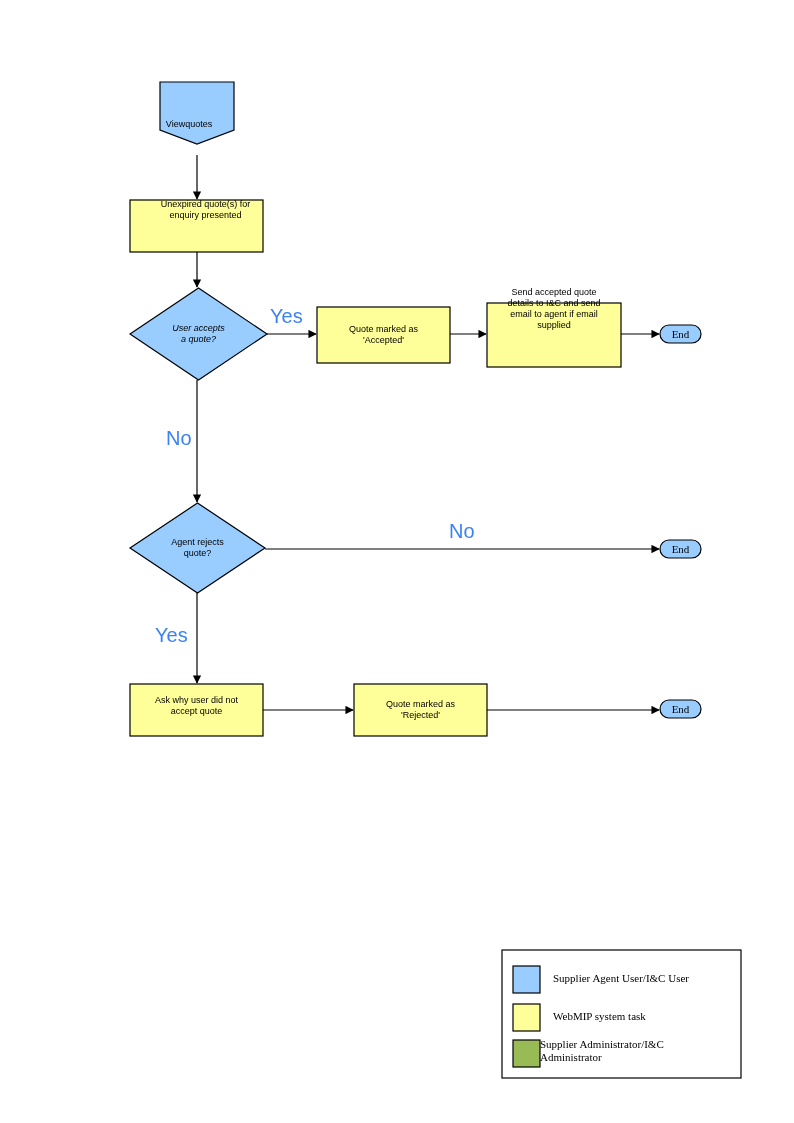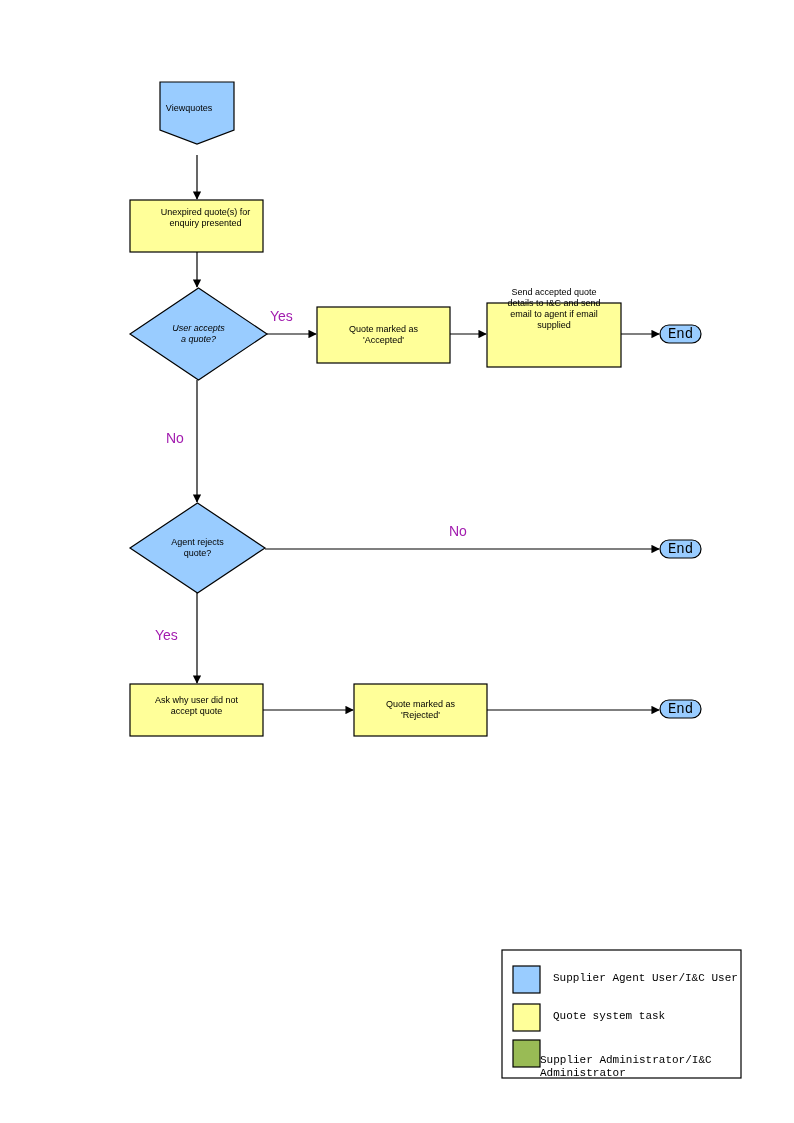--- a/index.html
+++ b/index.html
@@ -29,40 +29,40 @@
     font-family: "Liberation Sans", sans-serif;
     font-size: 9px;
     line-height: 11px;
     color: #000000;
     pointer-events: none;
     white-space: pre-line;
   }
   .edge-label {
     position: absolute;
     font-family: "Liberation Sans", sans-serif;
-    font-size: 14px;
+    font-size: 20px;
     line-height: 21px;
-    color: #a21caf;
+    color: #3b82f6;
     white-space: nowrap;
   }
   .legend-label {
     position: absolute;
-    font-family: Liberation Mono, monospace;
+    font-family: Liberation Serif, serif;
     font-size: 11px;
     line-height: 13px;
     color: #000000;
     white-space: pre-line;
   }
   .end-label {
     position: absolute;
     display: flex;
     align-items: center;
     justify-content: center;
-    font-family: Liberation Mono, monospace;
-    font-size: 14px;
+    font-family: Liberation Serif, serif;
+    font-size: 11px;
     color: #000000;
     pointer-events: none;
   }
 </style>
 </head>
 <body>
 
 <svg id="canvas" viewBox="0 0 794 1123" xmlns="http://www.w3.org/2000/svg">
   <defs>
     <marker id="arrow" viewBox="0 0 10 10" refX="9" refY="5" markerWidth="7" markerHeight="7" orient="auto-start-reverse">
@@ -104,23 +104,23 @@
   <rect x="354" y="684" width="133" height="52" fill="#FFFF99" stroke="#000000" stroke-width="1.2"></rect>
 
   <rect x="660" y="700" width="41" height="18" rx="9" ry="9" fill="#99CCFF" stroke="#000000" stroke-width="1.2"></rect>
 
   <rect x="502" y="950" width="239" height="128" fill="#FFFFFF" stroke="#000000" stroke-width="1.2"></rect>
   <rect x="513" y="966" width="27" height="27" fill="#99CCFF" stroke="#000000" stroke-width="1.2"></rect>
   <rect x="513" y="1004" width="27" height="27" fill="#FFFF99" stroke="#000000" stroke-width="1.2"></rect>
   <rect x="513" y="1040" width="27" height="27" fill="#99BB55" stroke="#000000" stroke-width="1.2"></rect>
 </svg>
 
-<div class="node-label" style="left:160px; top:82px; width:58px; height:52px;">Viewquotes</div>
+<div class="node-label" style="left:160px; top:98px; width:58px; height:52px;">Viewquotes</div>
 
-<div class="node-label" style="left:130px; top:192px; width:151px; height:52px;">Unexpired quote(s) for
+<div class="node-label" style="left:130px; top:184px; width:151px; height:52px;">Unexpired quote(s) for
 enquiry presented</div>
 
 <div class="node-label" style="left:130px; top:288px; width:137px; height:92px;font-style:italic;">User accepts
 a quote?</div>
 
 <div class="node-label" style="left:317px; top:307px; width:133px; height:56px;">Quote  marked as
 'Accepted'</div>
 
 <div class="node-label" style="left:487px; top:285px; width:134px; height:48px;">Send accepted quote
 details to I&amp;C and send
@@ -141,15 +141,15 @@
 'Rejected'</div>
 
 <div class="end-label" style="left:660px; top:700px; width:41px; height:18px;">End</div>
 
 <div class="edge-label" style="left:270px; top:306px;">Yes</div>
 <div class="edge-label" style="left:166px; top:428px;">No</div>
 <div class="edge-label" style="left:449px; top:521px;">No</div>
 <div class="edge-label" style="left:155px; top:625px;">Yes</div>
 
 <div class="legend-label" style="left:553px; top:972px;">Supplier Agent User/I&amp;C User</div>
-<div class="legend-label" style="left:553px; top:1010px;">Quote system task</div>
-<div class="legend-label" style="left:540px; top:1038px;margin-top:16px;">Supplier Administrator/I&amp;C
+<div class="legend-label" style="left:553px; top:1010px;">WebMIP system task</div>
+<div class="legend-label" style="left:540px; top:1038px;">Supplier Administrator/I&amp;C
 Administrator</div>
 
 </body></html>

